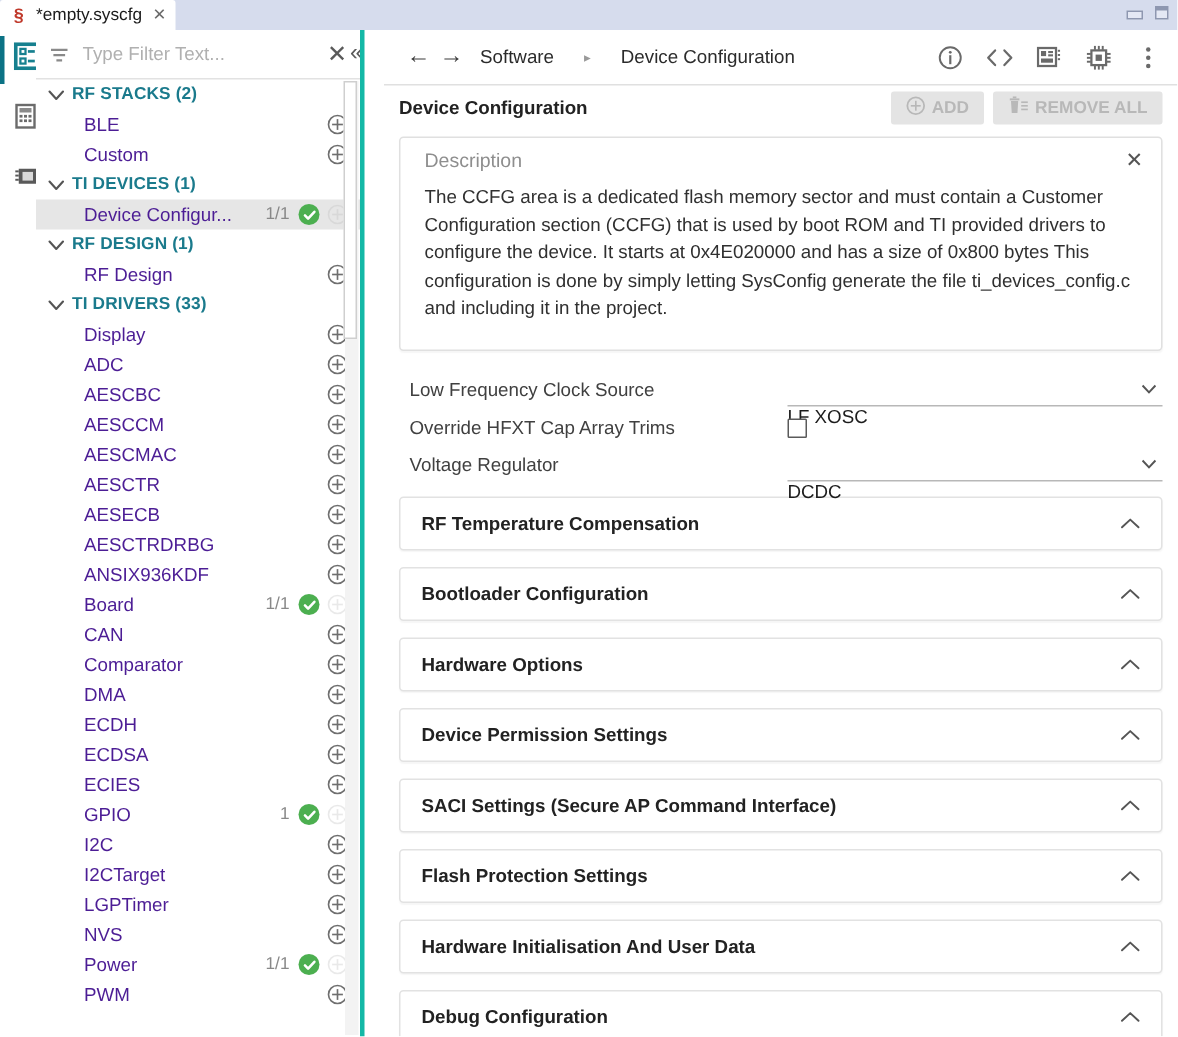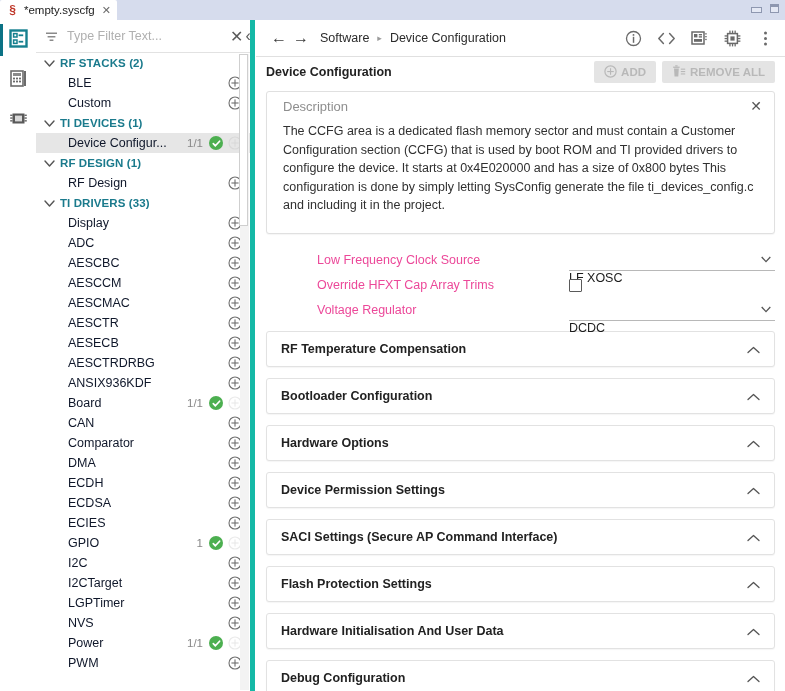--- a/index.html
+++ b/index.html
@@ -86,24 +86,24 @@
   .rail-item.active::before {
     content: "";
     position: absolute; left: 0; top: 4px;
     width: 3px; height: 32px;
     background: #0b7285;
   }
   .rail-glyph { display: block; }
 
   
   .sidebar {
-    position: absolute; top: 20px; left: 36px;
+    position: absolute; top: 20px; left: 24px;
     width: 219px; height: 671px;
     background: #ffffff;
-    border-right: 5px solid #14b8a6;
+    border-right: 3px solid #14b8a6;
     box-sizing: border-box;
     overflow: hidden;
   }
   .filterbar {
     height: 33px;
     display: flex; align-items: center;
     padding: 0 6px 0 8px;
     border-bottom: 1px solid #e2e2e2;
     background: #ffffff;
     box-sizing: border-box;
@@ -154,21 +154,21 @@
     display: flex; align-items: center;
     height: 20px;
     padding-left: 32px; padding-right: 8px;
     box-sizing: border-box;
     cursor: pointer;
   }
   .tree-row.selected { background: #e6e6e6; }
   .row-label {
     flex: 1;
     font-size: 12.5px;
-    color: #0f172a;
+    color: #4c1d95;
     white-space: nowrap; overflow: hidden; text-overflow: ellipsis;
   }
   .row-count {
     font-size: 11.5px;
     color: #888;
     margin-right: 6px;
   }
   .row-check {
     width: 14px; height: 14px;
     border-radius: 50%;
@@ -216,21 +216,21 @@
   }
   .nav-arrow {
     width: 22px; height: 22px;
     display: flex; align-items: center; justify-content: center;
     color: #3c3c3c;
     cursor: pointer;
   }
   .breadcrumb {
     display: flex; align-items: center;
     margin-left: 8px;
-    gap: 8px;
+    gap: 20px;
   }
   .crumb {
     font-size: 12.5px;
     color: #2b2b2b;
     cursor: pointer;
   }
   .crumb-sep {
     font-size: 9px;
     color: #9a9a9a;
   }
@@ -316,23 +316,22 @@
 
   .fields { padding: 4px 0 8px 0; }
   .field-row {
     display: flex; align-items: center;
     height: 25px;
     padding-left: 7px;
   }
   .field-label {
     width: 252px;
     font-size: 12.5px;
-    color: #ec4899;
+    color: #404040;
     flex: 0 0 auto;
-    margin-left: 44px;
   }
   .field-ctl { flex: 1; position: relative; }
   .select {
     display: flex; align-items: center;
     height: 21px;
     border-bottom: 1px solid #b8b8b8;
     font-size: 12.5px;
     color: #1c1c1c;
     padding-right: 4px;
     cursor: pointer;

